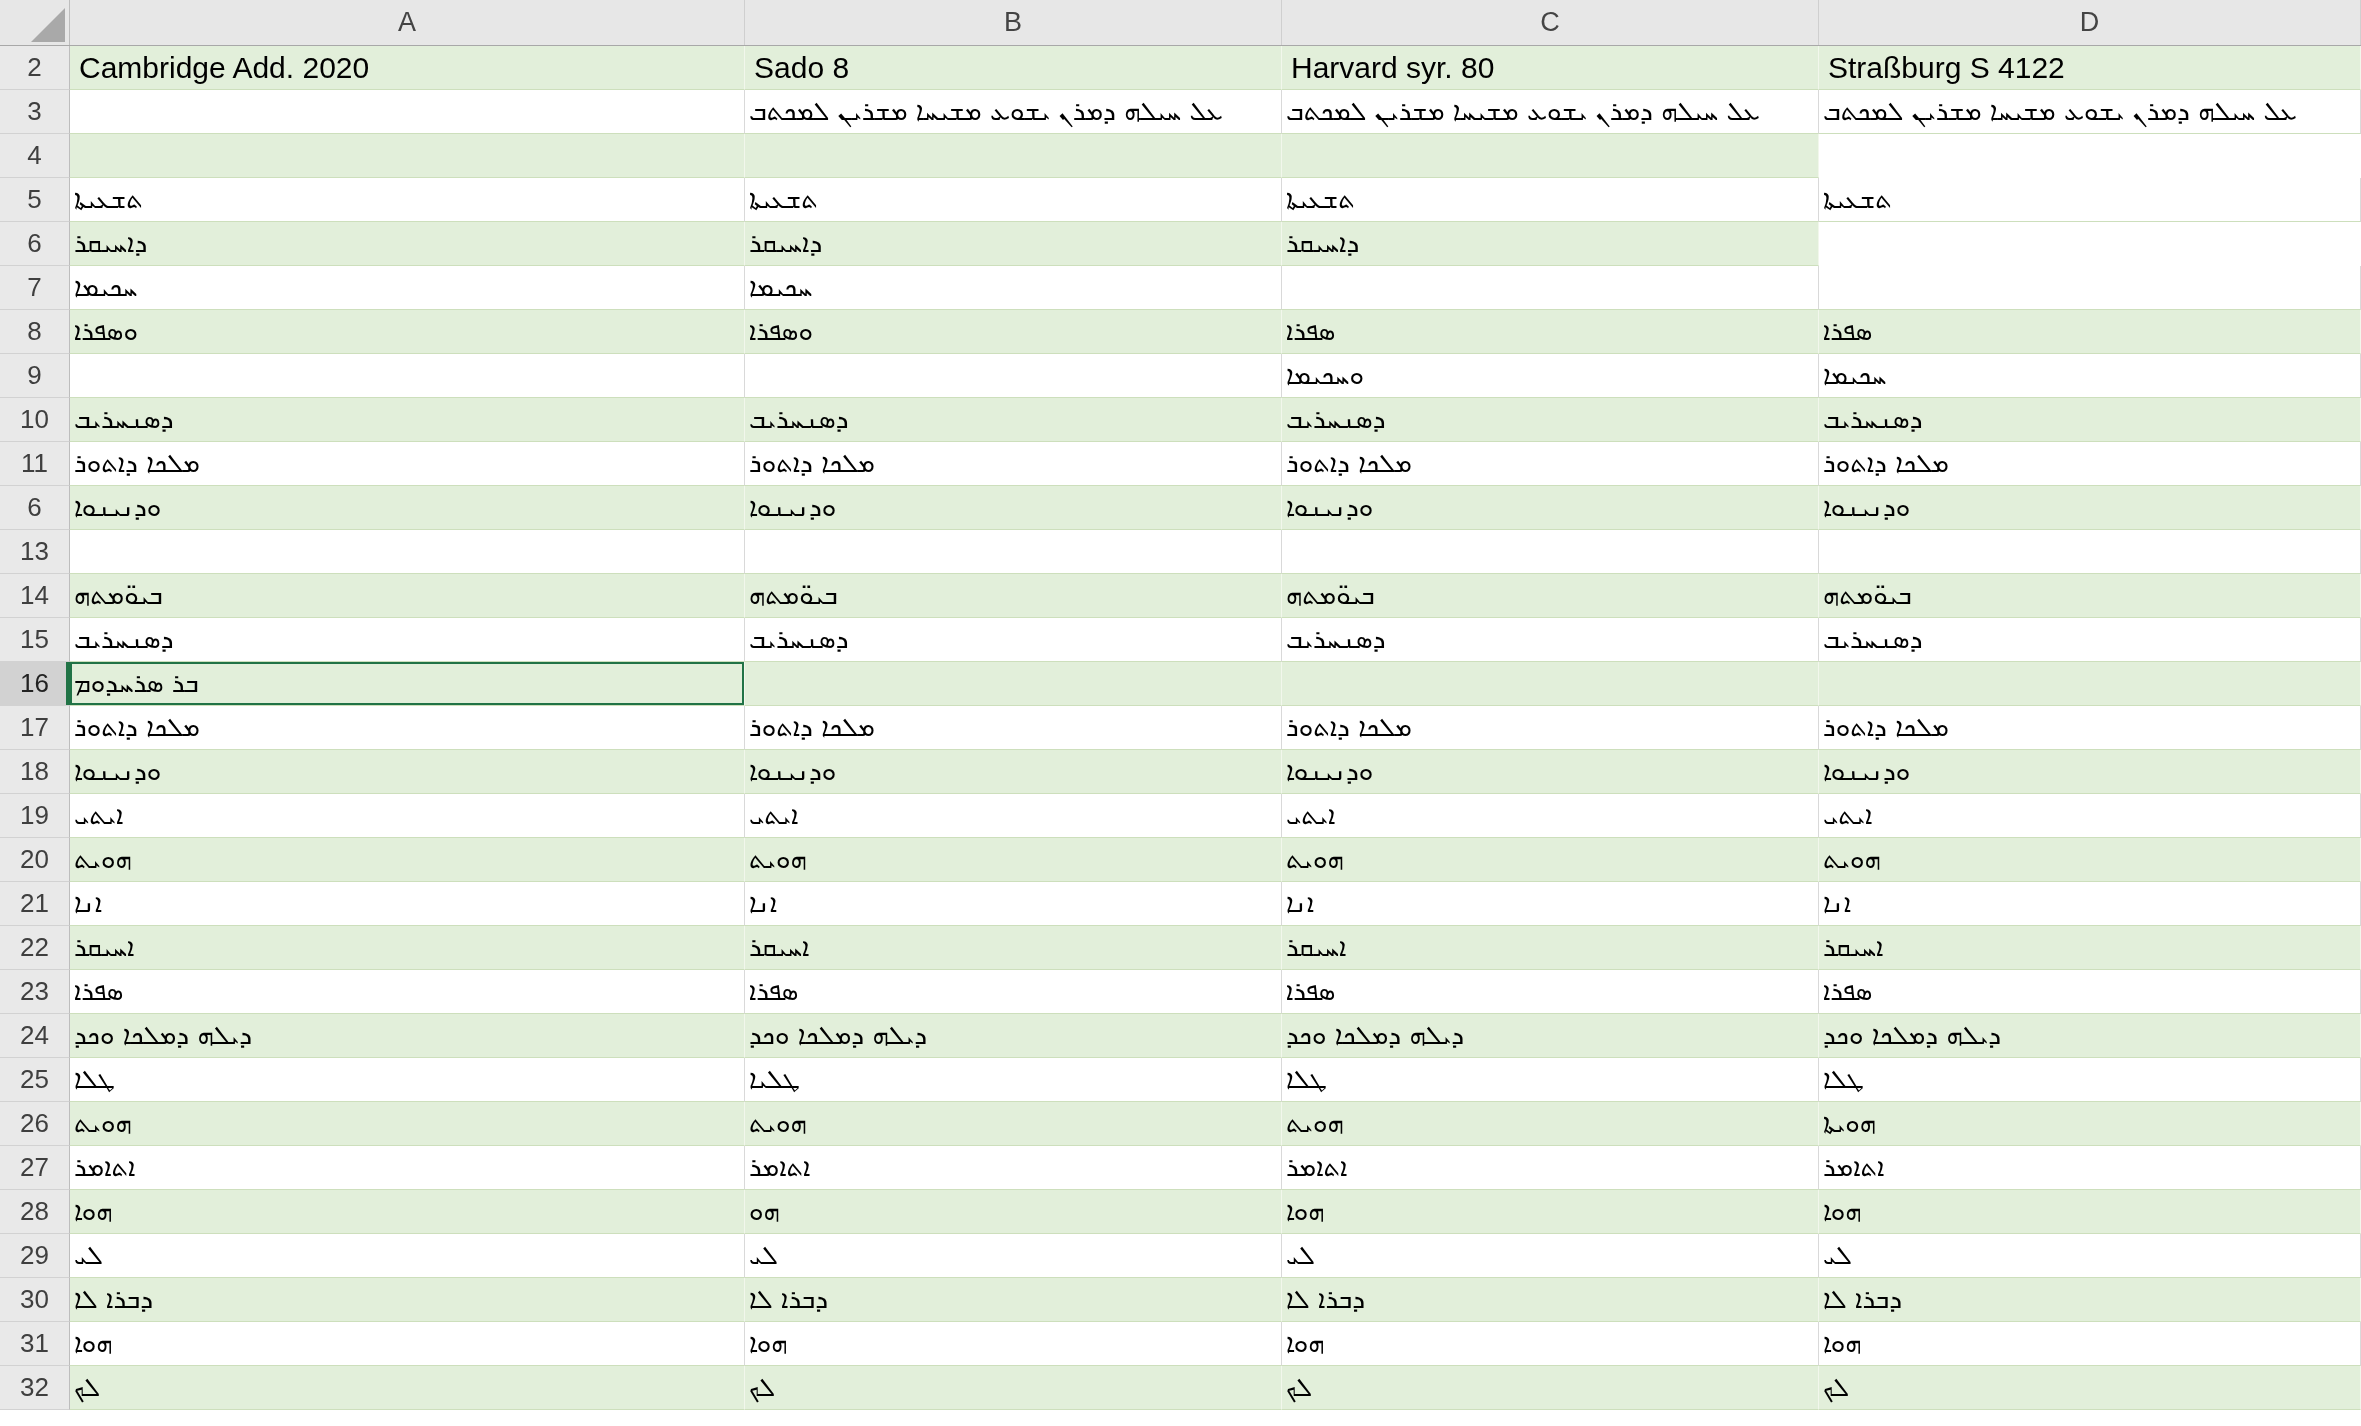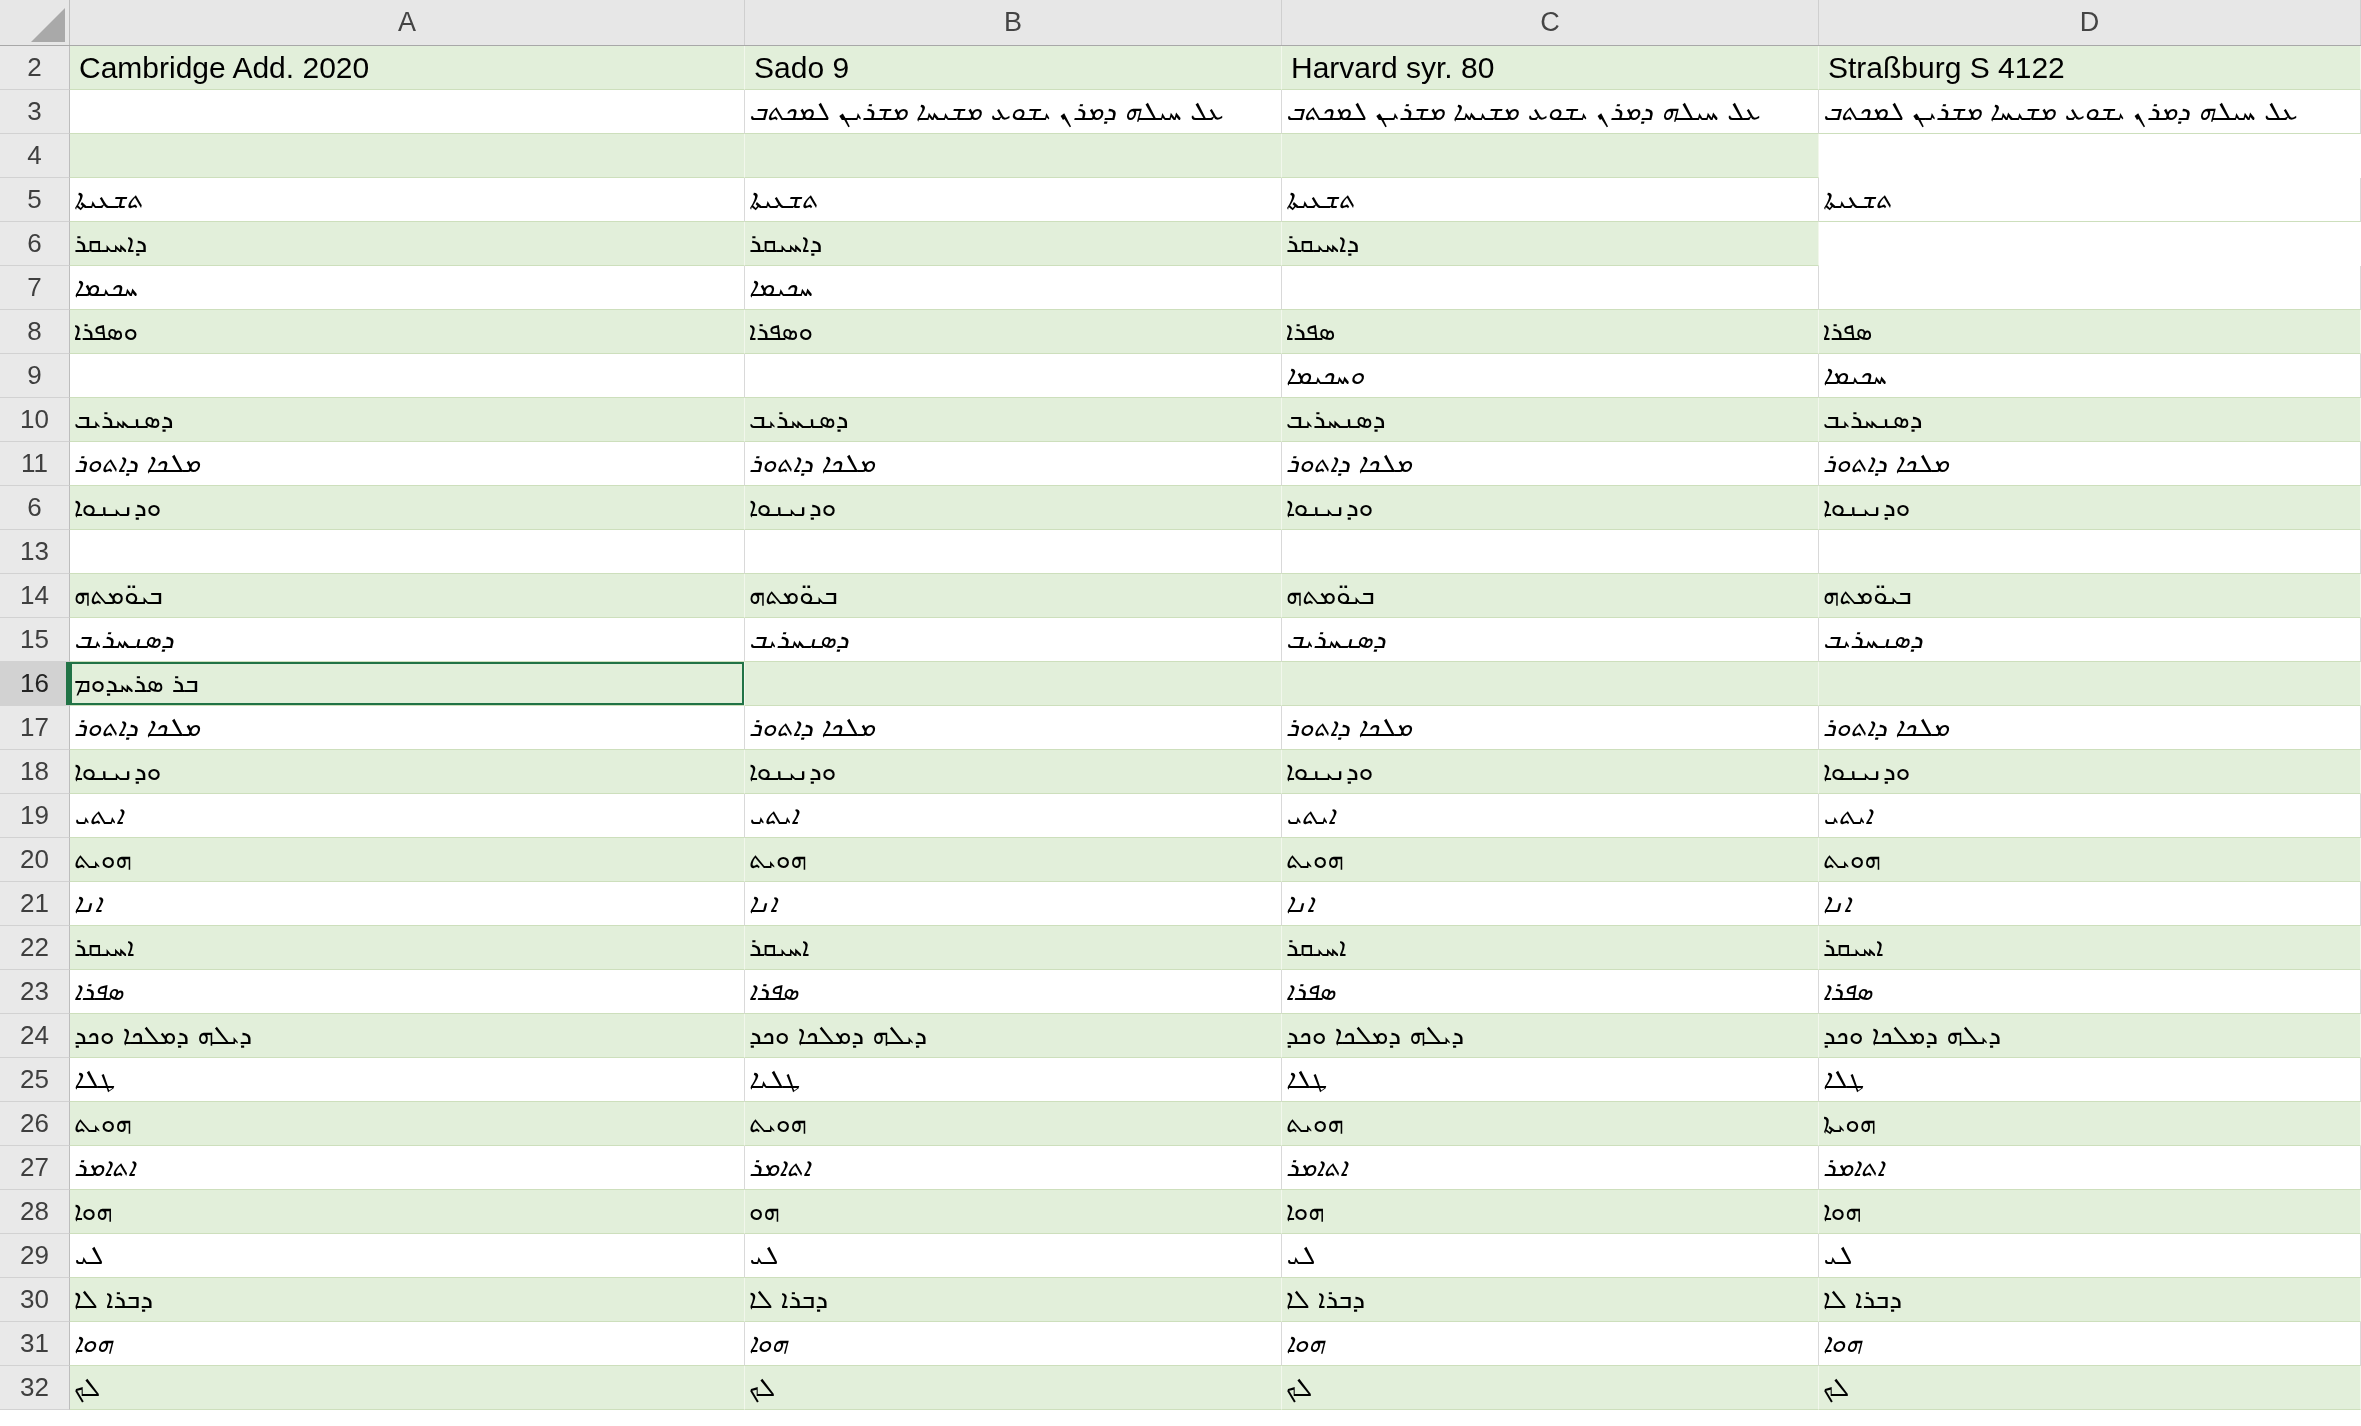--- a/index.html
+++ b/index.html
@@ -69,21 +69,21 @@
     overflow:hidden;
     white-space:nowrap;
     display:flex;align-items:center;justify-content:flex-end;
     direction:rtl;
     padding:0 10px 0 4px;
     font-size:26px;color:#000;
     font-family:"DejaVu Sans", sans-serif; 
     cursor:cell;
   }
   .sheet-row.green .cell{background:#e2efda;border-right-color:#f2f7ec;}
-  .sheet-row.white .cell{background:#ffffff;font-style:italic;}
+  .sheet-row.white .cell{background:#ffffff;}
   .sheet-row.latin .cell{
     direction:ltr;justify-content:flex-start;
     font-family:"Liberation Sans", sans-serif;
     font-size:30px;
     padding:0 14px 0 9px;
   }
   .cell.selected{
     box-shadow:inset 0 0 0 2px #217346;
   }
 </style>
@@ -99,21 +99,21 @@
     <div class="col-header">A</div>
     <div class="col-header">B</div>
     <div class="col-header">C</div>
     <div class="col-header">D</div>
   </div>
 
   <div id="grid-body">
       <div class="sheet-row green latin">
         <div class="row-header">2</div>
         <div class="cell">Cambridge Add. 2020</div>
-        <div class="cell">Sado 9</div>
+        <div class="cell">Sado 8</div>
         <div class="cell">Harvard syr. 80</div>
         <div class="cell">Straßburg S 4122</div>
       </div>
       <div class="sheet-row white">
         <div class="row-header">3</div>
         <div class="cell"></div>
         <div class="cell">ܥܠ ܚܝܠܗ ܕܡܪܢ ܝܫܘܥ ܡܫܝܚܐ ܡܫܪܝܢ ܠܡܟܬܒ</div>
         <div class="cell">ܥܠ ܚܝܠܗ ܕܡܪܢ ܝܫܘܥ ܡܫܝܚܐ ܡܫܪܝܢ ܠܡܟܬܒ</div>
         <div class="cell">ܥܠ ܚܝܠܗ ܕܡܪܢ ܝܫܘܥ ܡܫܝܚܐ ܡܫܪܝܢ ܠܡܟܬܒ</div>
       </div>

